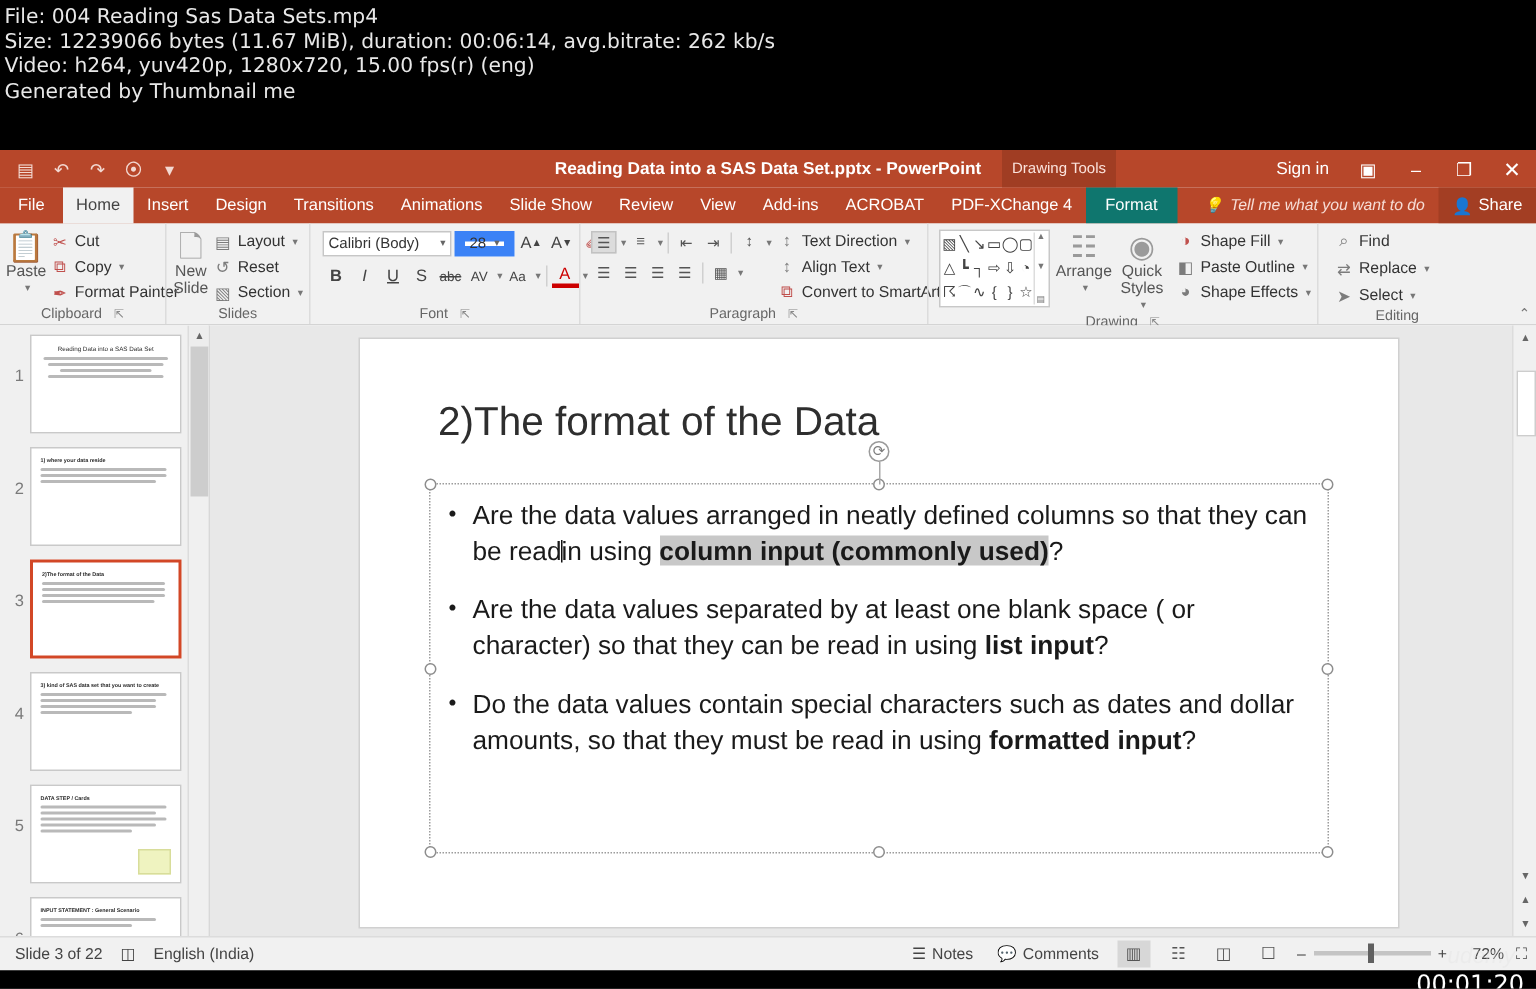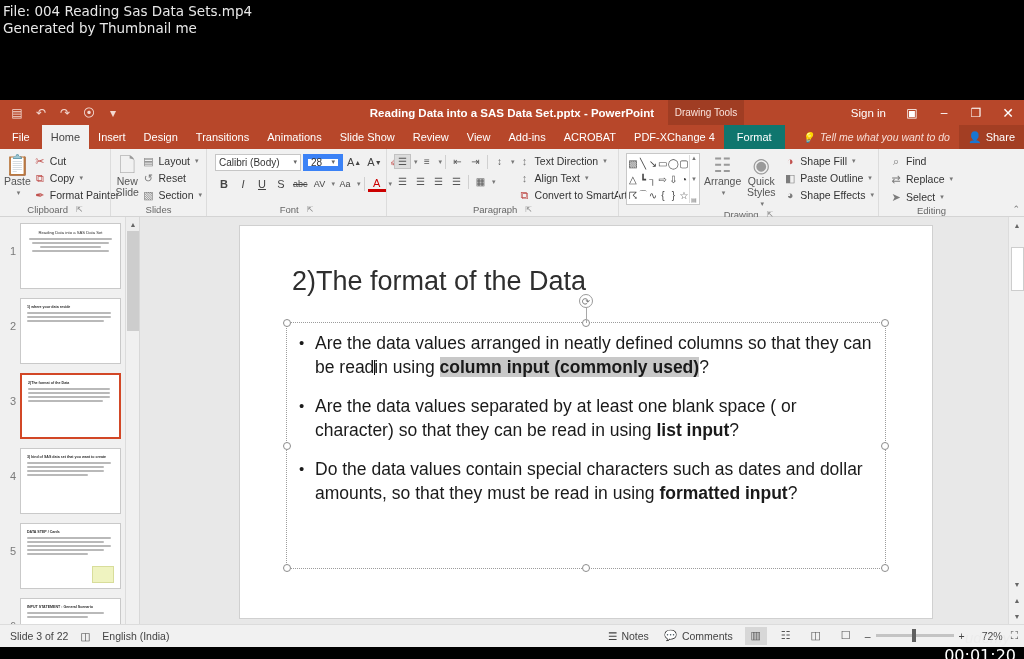--- a/index.html
+++ b/index.html
@@ -104,21 +104,21 @@
   .srow .gl.gray { color: #7c7c7c; }
   .caret { font-size: 7px; color: #777; margin-left: 2px; }
 
   
   .fontrow1 { display: flex; align-items: center; gap: 2px; height: 18px; }
   .fname {
     width: 86px; height: 17px; border: 1px solid #c6c6c6; background: #fff;
     display: flex; align-items: center; padding: 0 3px; font-size: 10px;
   }
   .fsize {
-    width: 40px; height: 17px; border: 5px solid #3b82f6; background: #fff;
+    width: 40px; height: 17px; border: 7px solid #3b82f6; background: #fff;
     display: flex; align-items: center; padding: 0 3px; font-size: 10px;
   }
   .combo-caret { margin-left: auto; font-size: 7px; color: #666; }
   .ibtn {
     min-width: 18px; height: 18px; display: flex; align-items: center; justify-content: center;
     font-size: 11px; color: #444; padding: 0 2px;
   }
   .fontrow2 { display: flex; align-items: center; gap: 1px; height: 20px; margin-top: 3px; }
   .sep { width: 1px; height: 14px; background: #d0d0d0; margin: 0 2px; }
 
@@ -275,20 +275,22 @@
     opacity: .35; font-style: italic;
   }
 </style>
 </head>
 <body>
 
 <div id="root">
 
   <div class="vid-info">
     <div>File: 004 Reading Sas Data Sets.mp4</div>
+    <div>Size: 12239066 bytes (11.67 MiB), duration: 00:06:14, avg.bitrate: 262 kb/s</div>
+    <div>Video: h264, yuv420p, 1280x720, 15.00 fps(r) (eng)</div>
     <div>Generated by Thumbnail me</div>
   </div>
 
   <div class="ppt">
 
     <div class="titlebar">
       <div class="qat">
         <div class="qat-btn">▤</div>
         <div class="qat-btn">↶</div>
         <div class="qat-btn">↷</div>

